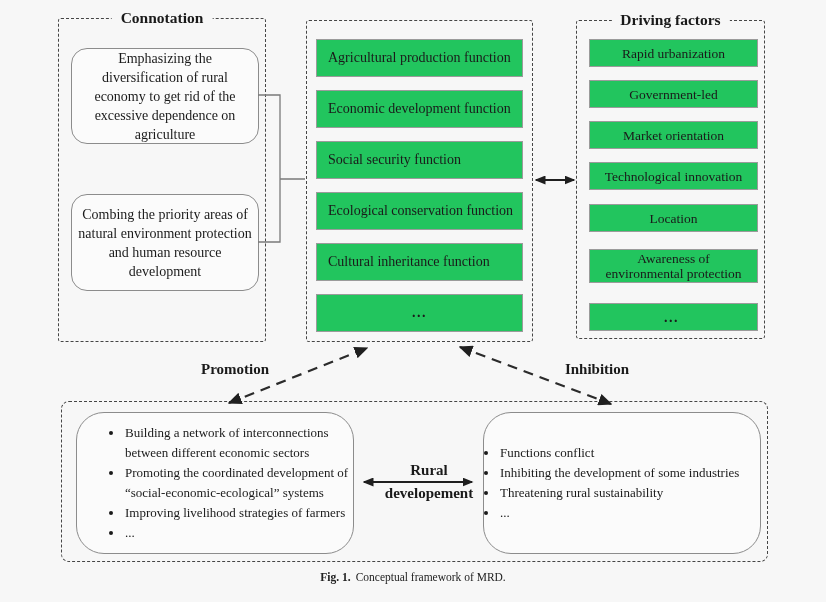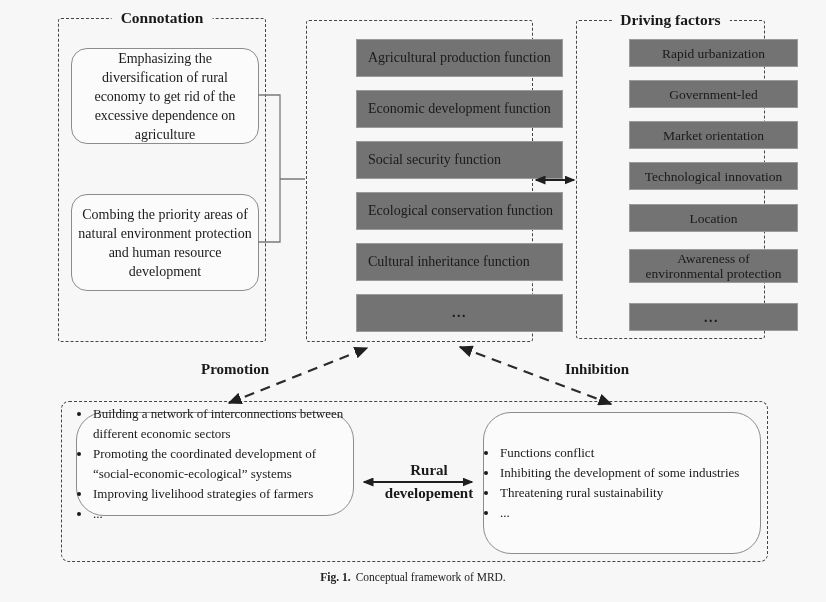--- a/index.html
+++ b/index.html
@@ -6,21 +6,21 @@
   body{background:#f7f7f7;font-family:"Liberation Serif", serif;color:#1a1a1a;}
   .canvas{position:relative;width:826px;height:602px;background:#f7f7f7;overflow:hidden;}
 
   
   .dgroup{position:absolute;border:1.5px dashed #454545;border-radius:3px;}
   .gtitle{position:absolute;top:-11px;left:50%;transform:translateX(-50%);
           background:#f7f7f7;padding:0 9px;font-weight:bold;font-size:15.5px;
           white-space:nowrap;line-height:20px;}
 
   
-  .sbox{position:absolute;border:1px solid #9b9b9b;display:flex;align-items:center;box-sizing:border-box;background:#737373;margin-left:40px;}
+  .sbox{position:absolute;border:1px solid #9b9b9b;display:flex;align-items:center;box-sizing:border-box;background:#22c55e;}
   .fn-item{justify-content:flex-start;padding-left:11px;font-size:14px;white-space:nowrap;}
   .df-item{justify-content:center;text-align:center;font-size:13.5px;line-height:15px;padding:0 4px;}
   .df-narrow{padding:0 12px;}
   .dots{justify-content:center;font-weight:bold;letter-spacing:1.5px;font-size:14px;padding-left:0;}
 
   
   .rbox{position:absolute;border:1px solid #8c8c8c;border-radius:16px;box-sizing:border-box;
         display:flex;align-items:center;justify-content:center;text-align:center;
         font-size:14px;line-height:19px;padding:0 4px;background:#fbfbfb;}
 
@@ -68,21 +68,21 @@
     <div class="sbox df-item" style="left:12px;top:141px;width:169px;height:28px;">Technological innovation</div>
     <div class="sbox df-item" style="left:12px;top:183px;width:169px;height:28px;">Location</div>
     <div class="sbox df-item df-narrow" style="left:12px;top:228px;width:169px;height:34px;">Awareness of environmental protection</div>
     <div class="sbox df-item dots" style="left:12px;top:282px;width:169px;height:28px;">...</div>
   </section>
 
   <div class="rel-label" style="left:190px;top:361px;width:90px;">Promotion</div>
   <div class="rel-label" style="left:552px;top:361px;width:90px;">Inhibition</div>
 
   <section class="dgroup" style="left:61px;top:401px;width:705px;height:159px;border-radius:8px;">
-    <div class="bigbox" style="left:14px;top:10px;width:278px;height:104px;">
+    <div class="bigbox" style="left:14px;top:10px;width:278px;height:142px;padding-left:32px;">
       <ul class="effects">
         <li>Building a network of interconnections between different economic sectors</li>
         <li>Promoting the coordinated development of “social-economic-ecological” systems</li>
         <li>Improving livelihood strategies of farmers</li>
         <li>...</li>
       </ul>
     </div>
     <div class="bigbox" style="left:421px;top:10px;width:278px;height:142px;">
       <ul class="effects">
         <li>Functions conflict</li>

